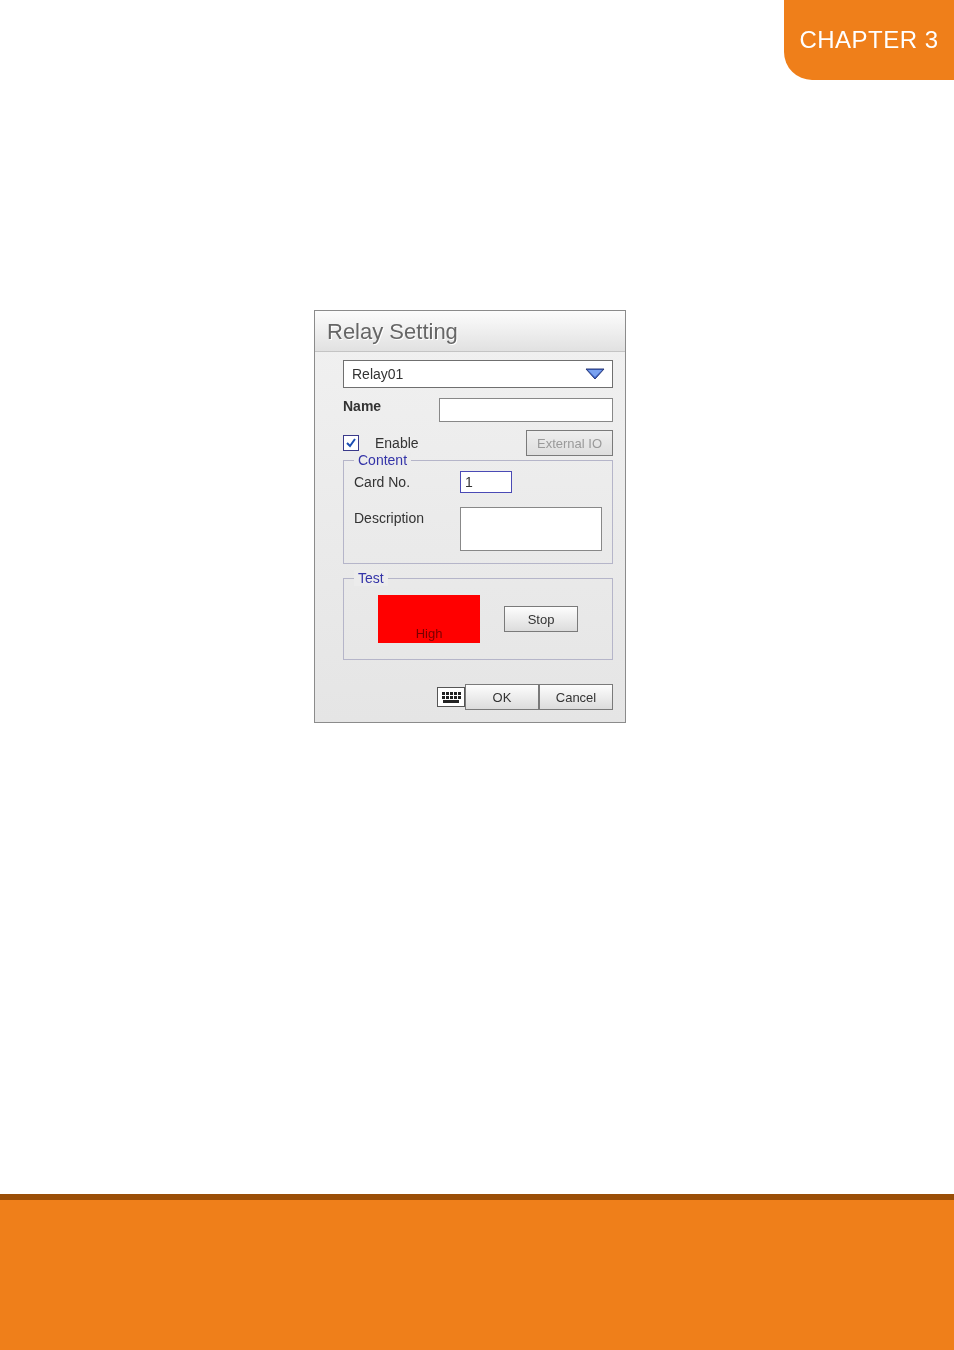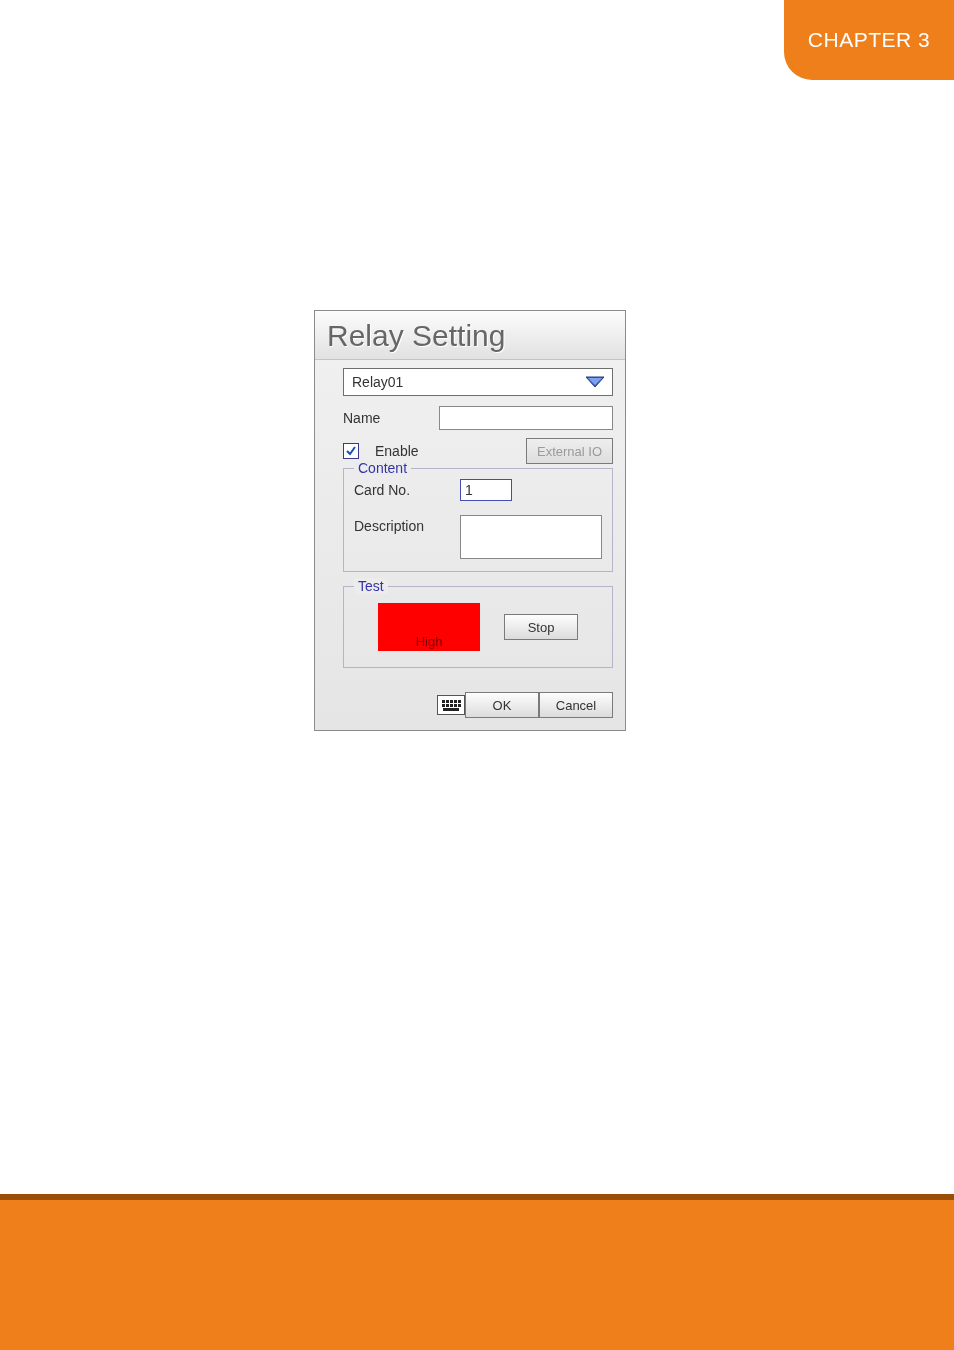--- a/index.html
+++ b/index.html
@@ -19,21 +19,21 @@
     top: 0;
     right: 0;
     width: 170px;
     height: 80px;
     background: #ef7f1a;
     border-bottom-left-radius: 28px;
     display: flex;
     align-items: center;
     justify-content: center;
     color: #fff;
-    font-size: 21px;
+    font-size: 24px;
     letter-spacing: 0.5px;
   }
 
   
   .footer-bar {
     position: absolute;
     left: 0;
     bottom: 0;
     width: 100%;
     height: 150px;
@@ -54,21 +54,21 @@
     left: 314px;
     top: 310px;
     width: 312px;
     border: 1px solid #8b8b8b;
     background: linear-gradient(#f1f1f1, #e5e5e5);
     font-size: 14px;
     color: #333;
   }
   .dialog-title {
     padding: 8px 12px 6px 12px;
-    font-size: 30px;
+    font-size: 22px;
     color: #666;
     text-shadow: 1px 1px 0 #fff;
     background: linear-gradient(#fcfcfc, #e1e1e1);
     border-bottom: 1px solid #c4c4c4;
   }
 
   .dialog-body { padding: 8px 12px 10px 28px; }
 
   
   .combo {
@@ -80,22 +80,22 @@
     align-items: center;
     justify-content: space-between;
     padding: 0 6px 0 8px;
     margin-bottom: 10px;
   }
   .combo-arrow svg { display: block; }
 
   
   .row {
     display: flex;
-    align-items: center;
     margin-bottom: 8px;
+    font-weight: bold;
   }
   .row-label {
     width: 96px;
     color: #333;
   }
   .row-input,
   .name-input {
     flex: 1;
     height: 24px;
     border: 1px solid #888;

